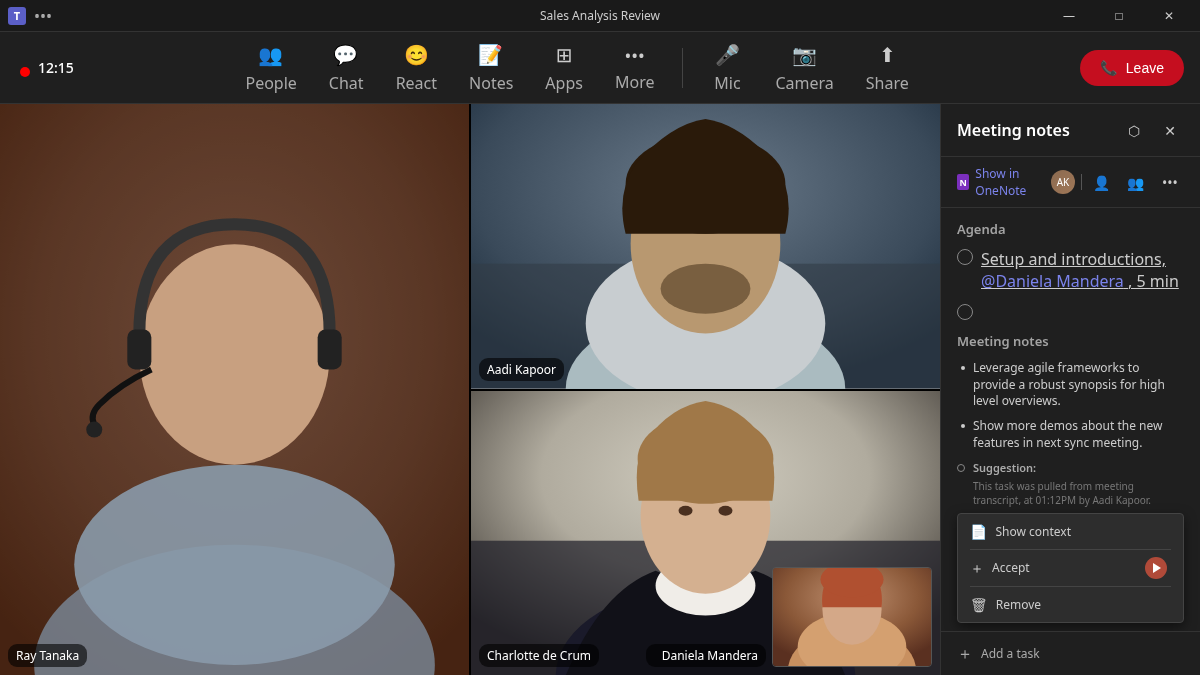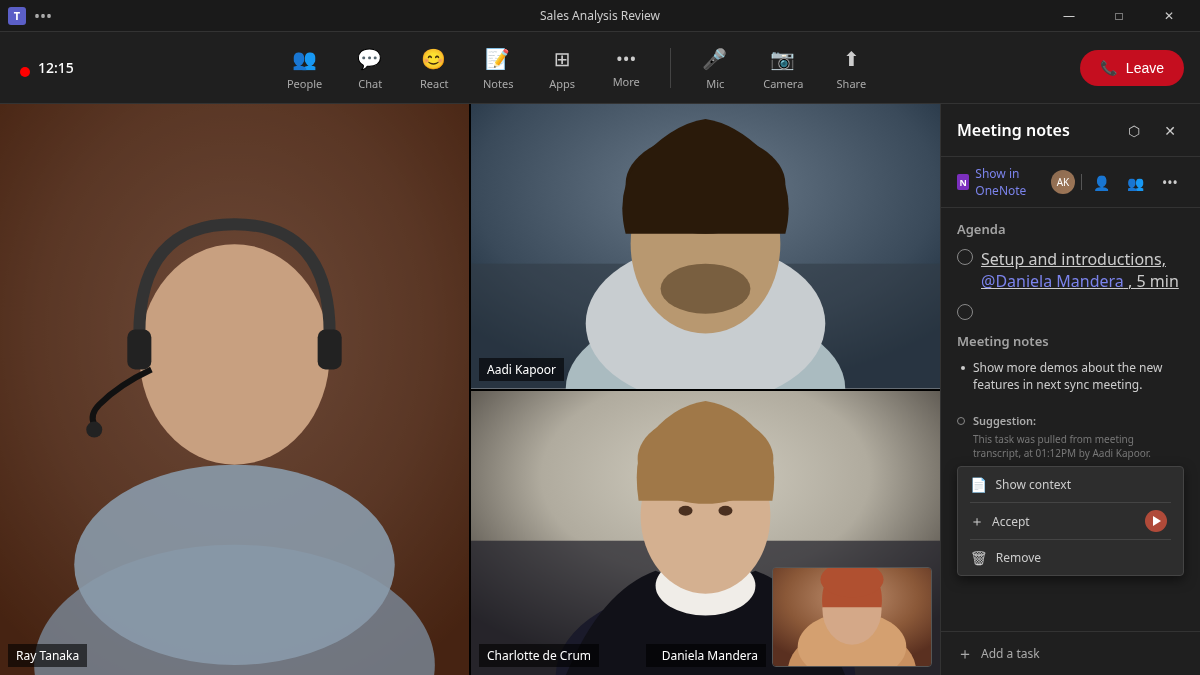--- a/index.html
+++ b/index.html
@@ -104,21 +104,21 @@
       flex-direction: column;
       align-items: center;
       gap: 4px;
       padding: 8px 12px;
       border-radius: 4px;
       cursor: pointer;
       color: #ccc;
       min-width: 56px;
     }
     .toolbar-btn .icon { font-size: 20px; }
-    .toolbar-btn .label { font-size: 11px; color: #aaa; }
+    .toolbar-btn .label { font-size: 16px; color: #aaa; }
     .more-btn .icon { font-size: 18px; }
 
     .leave-btn {
       background: #c50e1f;
       color: #fff;
       border: none;
       border-radius: 20px;
       padding: 10px 20px;
       font-size: 14px;
       font-weight: 500;
@@ -151,21 +151,21 @@
     .video-tile.large {
       grid-row: span 2;
       text-align: center;
     }
     .participant-name {
       position: absolute;
       bottom: 8px;
       left: 8px;
       background: rgba(0,0,0,0.6);
       padding: 3px 8px;
-      border-radius: 0;
+      border-radius: 9px;
       font-size: 12px;
       color: #fff;
     }
 
     
     .pip-tile {
       position: absolute;
       bottom: 8px;
       right: 8px;
       width: 160px;
@@ -319,21 +319,21 @@
       margin-top: 6px;
     }
     .note-text {
       font-size: 12px;
       color: #ccc;
       line-height: 1.4;
     }
 
     
     .suggestion-container {
-      margin: 20px 0;
+      margin: 8px 0;
       position: relative;
     }
     .suggestion-dot-row {
       display: flex;
       align-items: flex-start;
       gap: 8px;
       margin-bottom: 4px;
     }
     .suggestion-dot {
       width: 8px;
@@ -638,20 +638,24 @@
           <span>, 5 min</span>
         </div>
       </div>
 
       <div class="agenda-item">
         <div class="circle-check"></div>
       </div>
 
       <div class="section-title" style="margin-top:12px;">Meeting notes</div>
 
+      <div class="note-bullet">
+        <div class="bullet-dot"></div>
+        <span class="note-text">Leverage agile frameworks to provide a robust synopsis for high level overviews.</span>
+      </div>
 
       <div class="note-bullet">
         <div class="bullet-dot"></div>
         <span class="note-text">Show more demos about the new features in next sync meeting.</span>
       </div>
 
       <div class="suggestion-container">
         <div class="suggestion-dot-row">
           <div class="suggestion-dot"></div>
           <span class="suggestion-label">Suggestion:</span>

